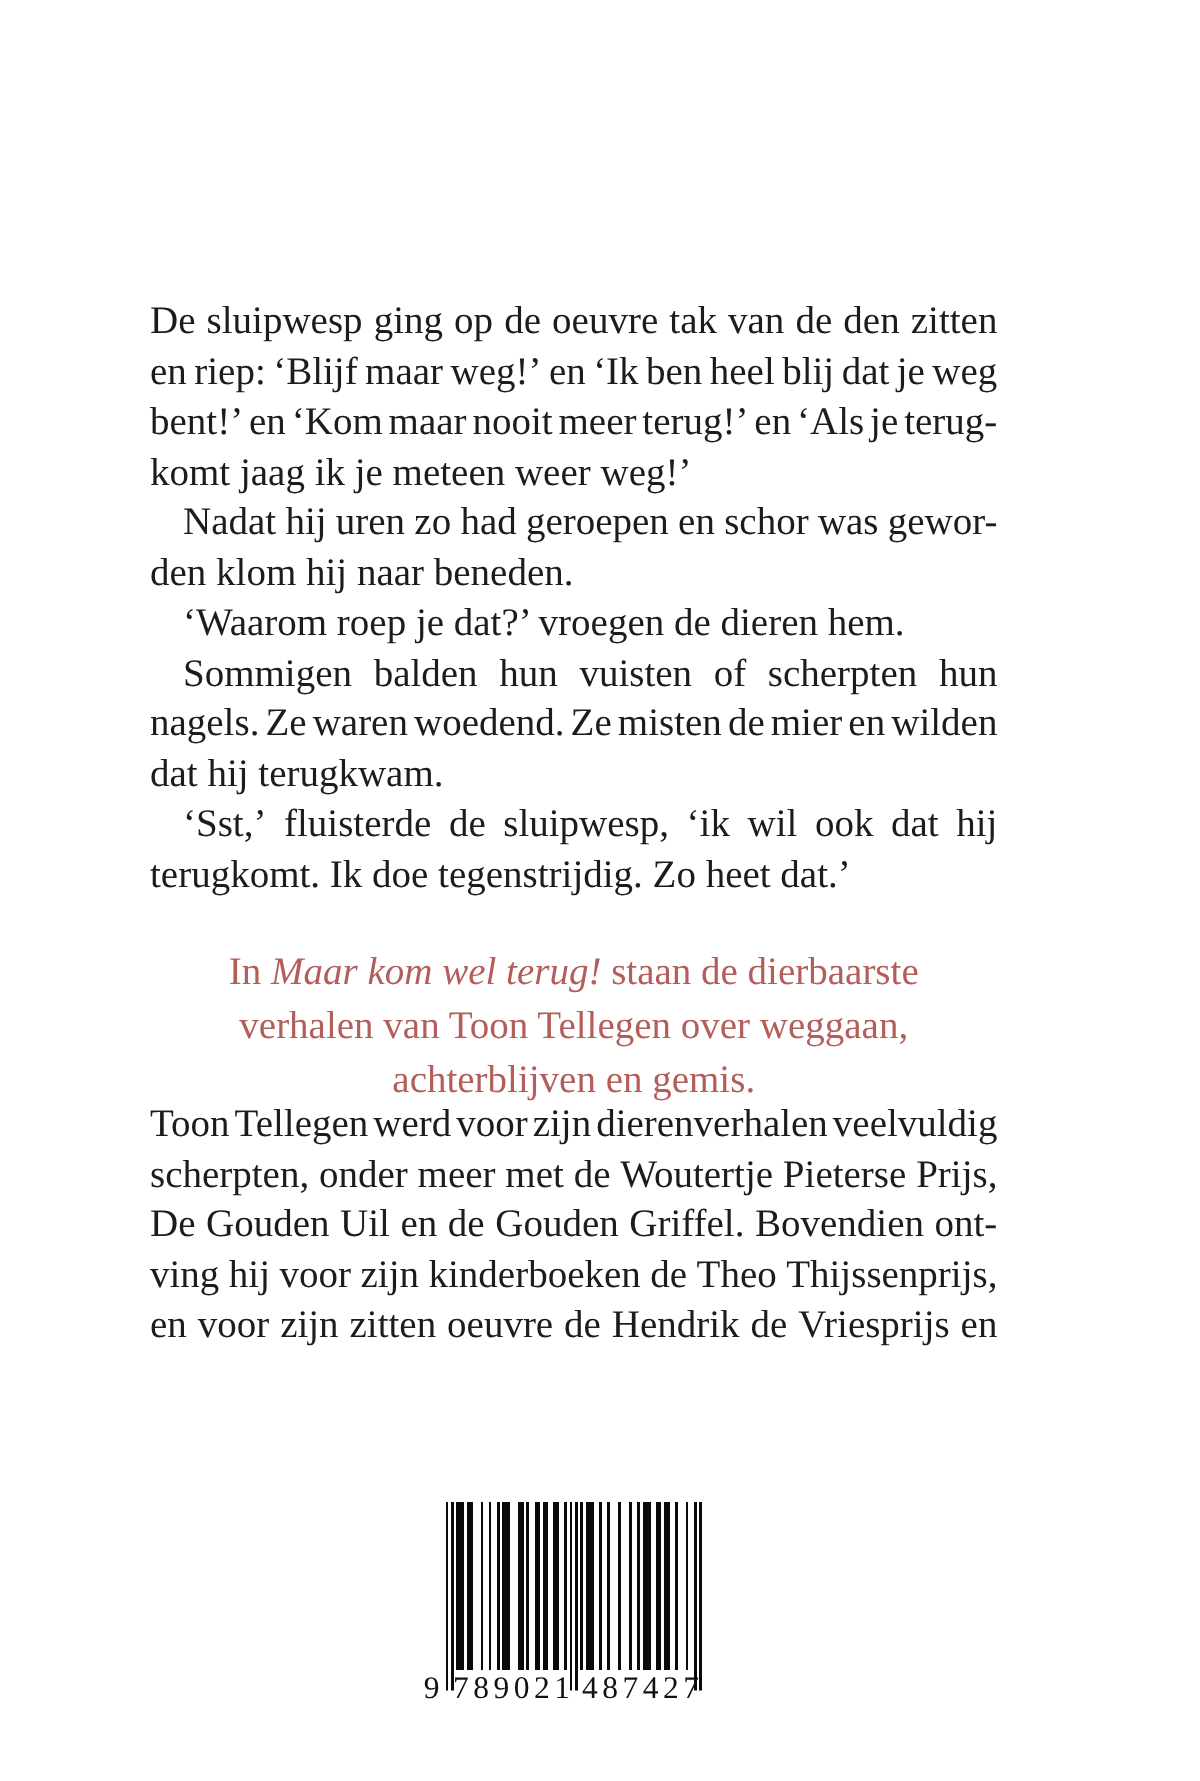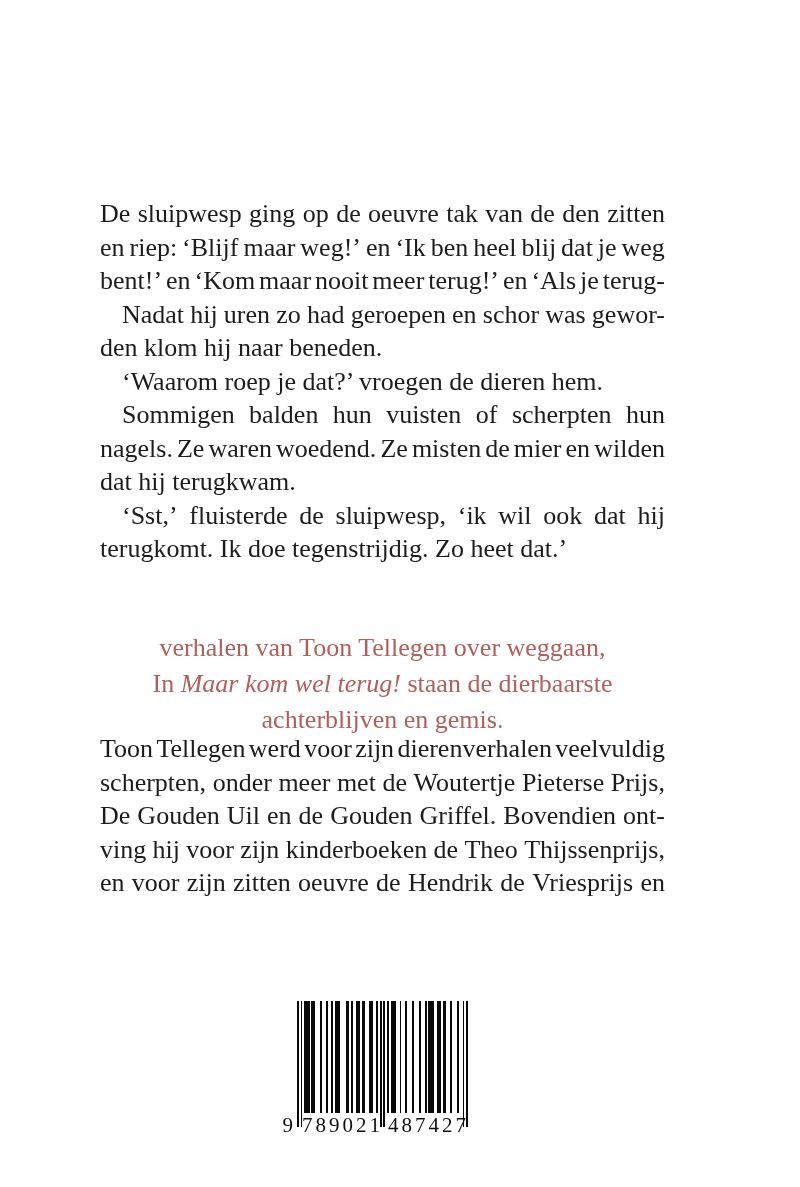--- a/index.html
+++ b/index.html
@@ -68,20 +68,21 @@
         <span>‘Kom</span>
         <span>maar</span>
         <span>nooit</span>
         <span>meer</span>
         <span>terug!’</span>
         <span>en</span>
         <span>‘Als</span>
         <span>je</span>
         <span>terug-</span>
       </div>
+      <div class="line">komt jaag ik je meteen weer weg!’</div>
       <div class="indent jline">
         <span>Nadat</span>
         <span>hij</span>
         <span>uren</span>
         <span>zo</span>
         <span>had</span>
         <span>geroepen</span>
         <span>en</span>
         <span>schor</span>
         <span>was</span>
@@ -118,22 +119,22 @@
         <span>sluipwesp,</span>
         <span>‘ik</span>
         <span>wil</span>
         <span>ook</span>
         <span>dat</span>
         <span>hij</span>
       </div>
       <div class="line">terugkomt. Ik doe tegenstrijdig. Zo heet dat.’</div>
     </div>
   <div class="blurb" id="blurb" style="color: rgb(179, 94, 91);">
+      <div><span>In </span><span class="italic">Maar kom wel terug!</span><span> staan de dierbaarste</span></div>
       <div><span>verhalen van Toon Tellegen over weggaan,</span></div>
-      <div><span>In </span><span class="italic">Maar kom wel terug!</span><span> staan de dierbaarste</span></div>
       <div><span>achterblijven en gemis.</span></div>
     </div>
   <div class="textblock bio" id="bio">
       <div class="jline">
         <span>Toon</span>
         <span>Tellegen</span>
         <span>werd</span>
         <span>voor</span>
         <span>zijn</span>
         <span>dierenverhalen</span>

